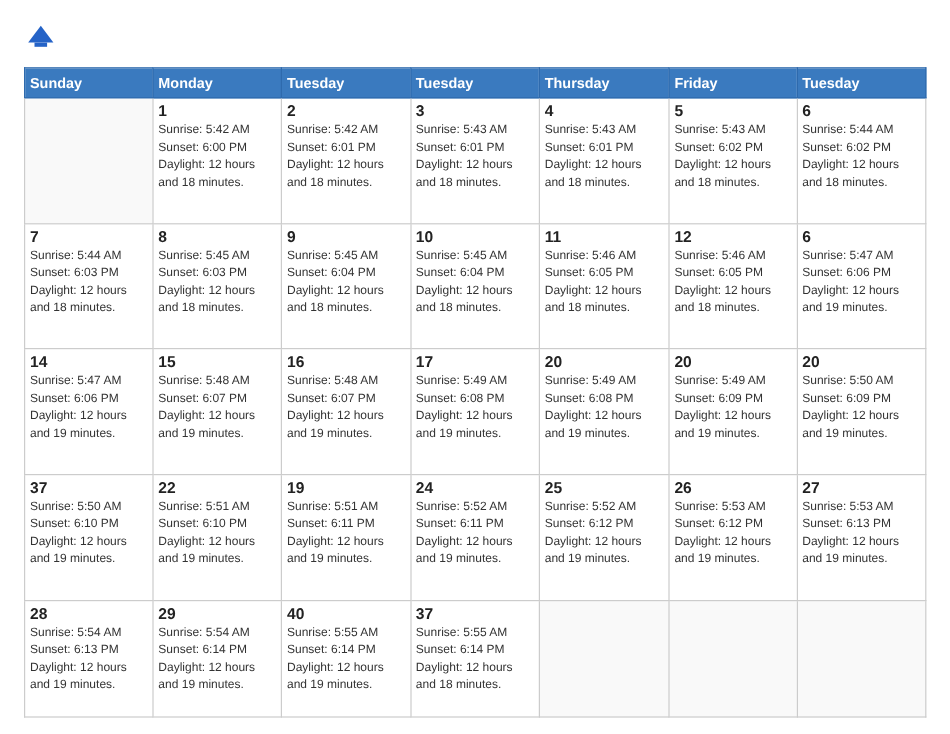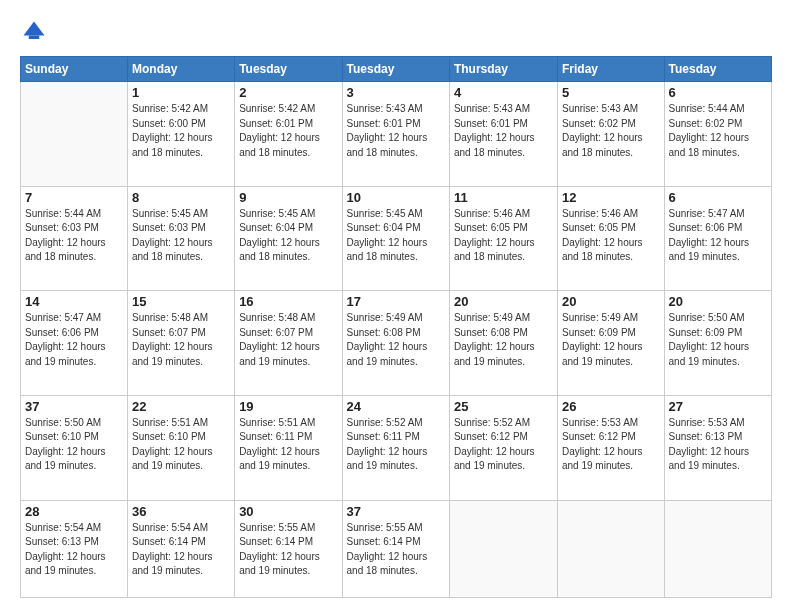--- a/index.html
+++ b/index.html
@@ -341,28 +341,28 @@
         </tr>
         <tr>
           <td>
             <span class="day-num">28</span>
             <div class="day-info" style="white-space: pre-line;">Sunrise: 5:54 AM
 Sunset: 6:13 PM
 Daylight: 12 hours
 and 19 minutes.</div>
           </td>
           <td>
-            <span class="day-num">36</span>
+            <span class="day-num">29</span>
             <div class="day-info" style="white-space: pre-line;">Sunrise: 5:54 AM
 Sunset: 6:14 PM
 Daylight: 12 hours
 and 19 minutes.</div>
           </td>
           <td>
-            <span class="day-num">30</span>
+            <span class="day-num">40</span>
             <div class="day-info" style="white-space: pre-line;">Sunrise: 5:55 AM
 Sunset: 6:14 PM
 Daylight: 12 hours
 and 19 minutes.</div>
           </td>
           <td>
             <span class="day-num">37</span>
             <div class="day-info" style="white-space: pre-line;">Sunrise: 5:55 AM
 Sunset: 6:14 PM
 Daylight: 12 hours

